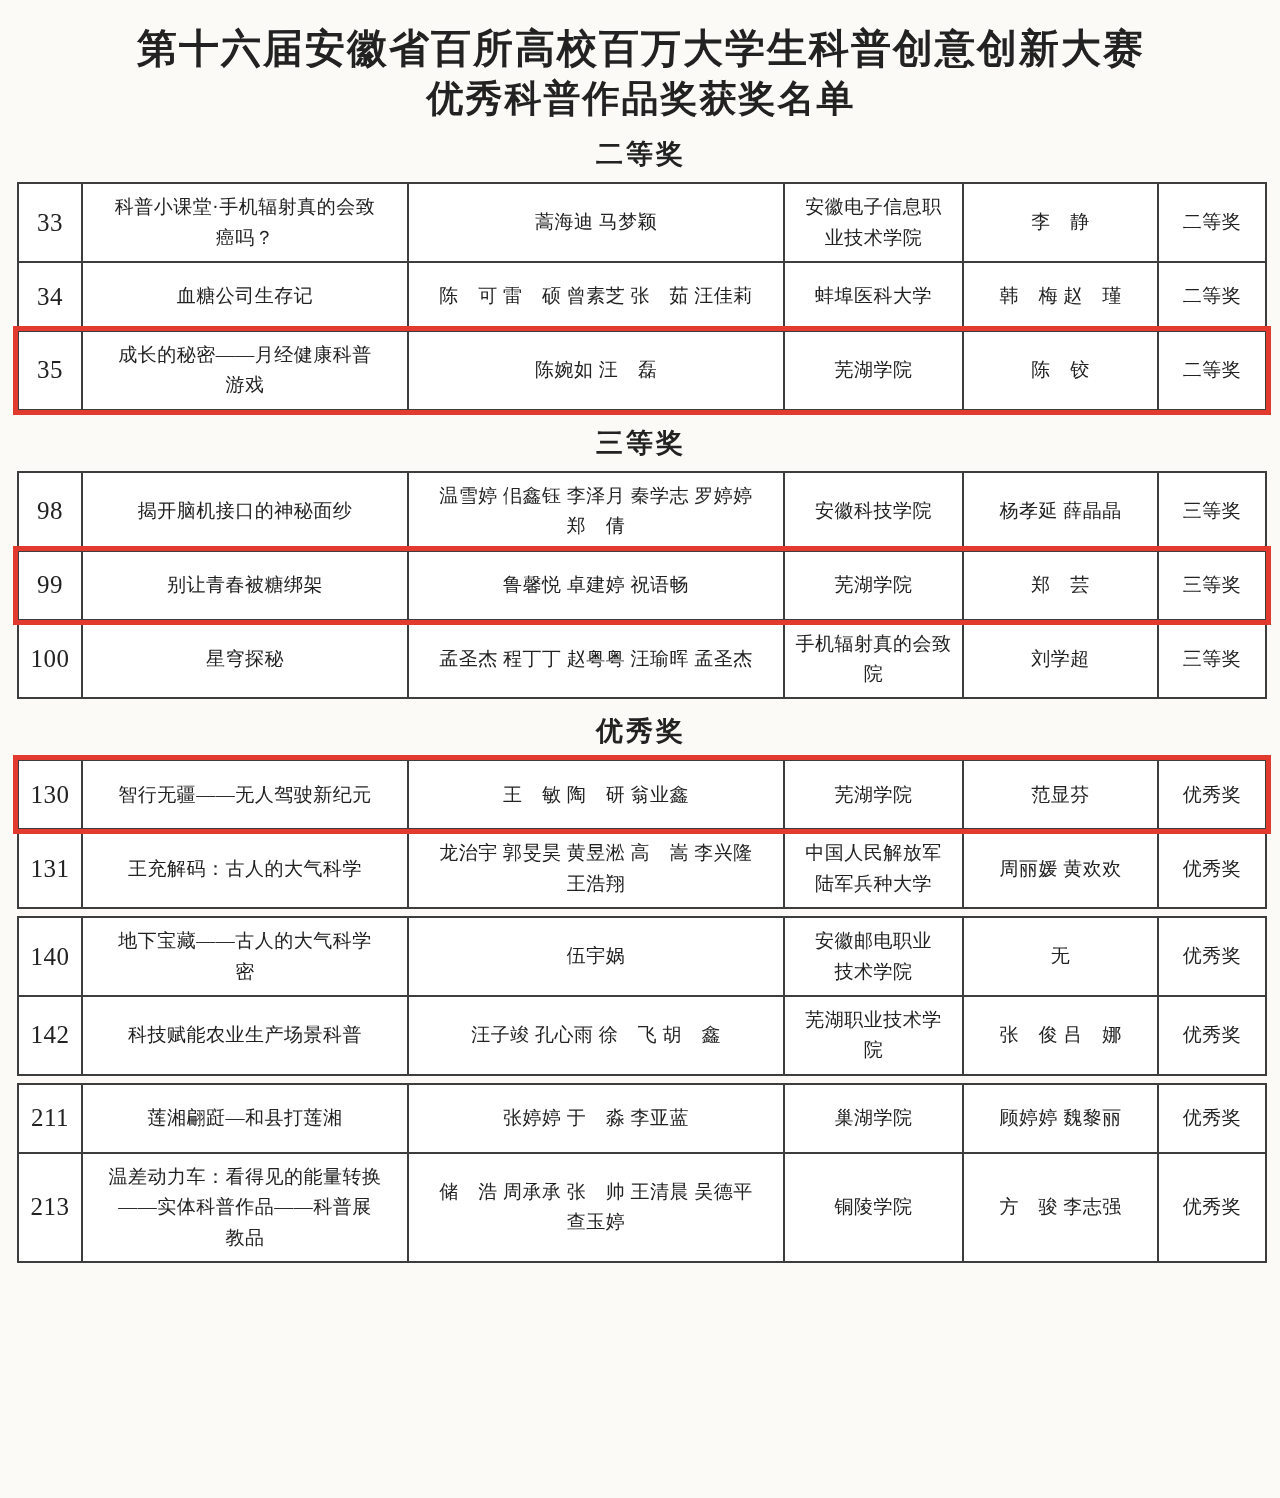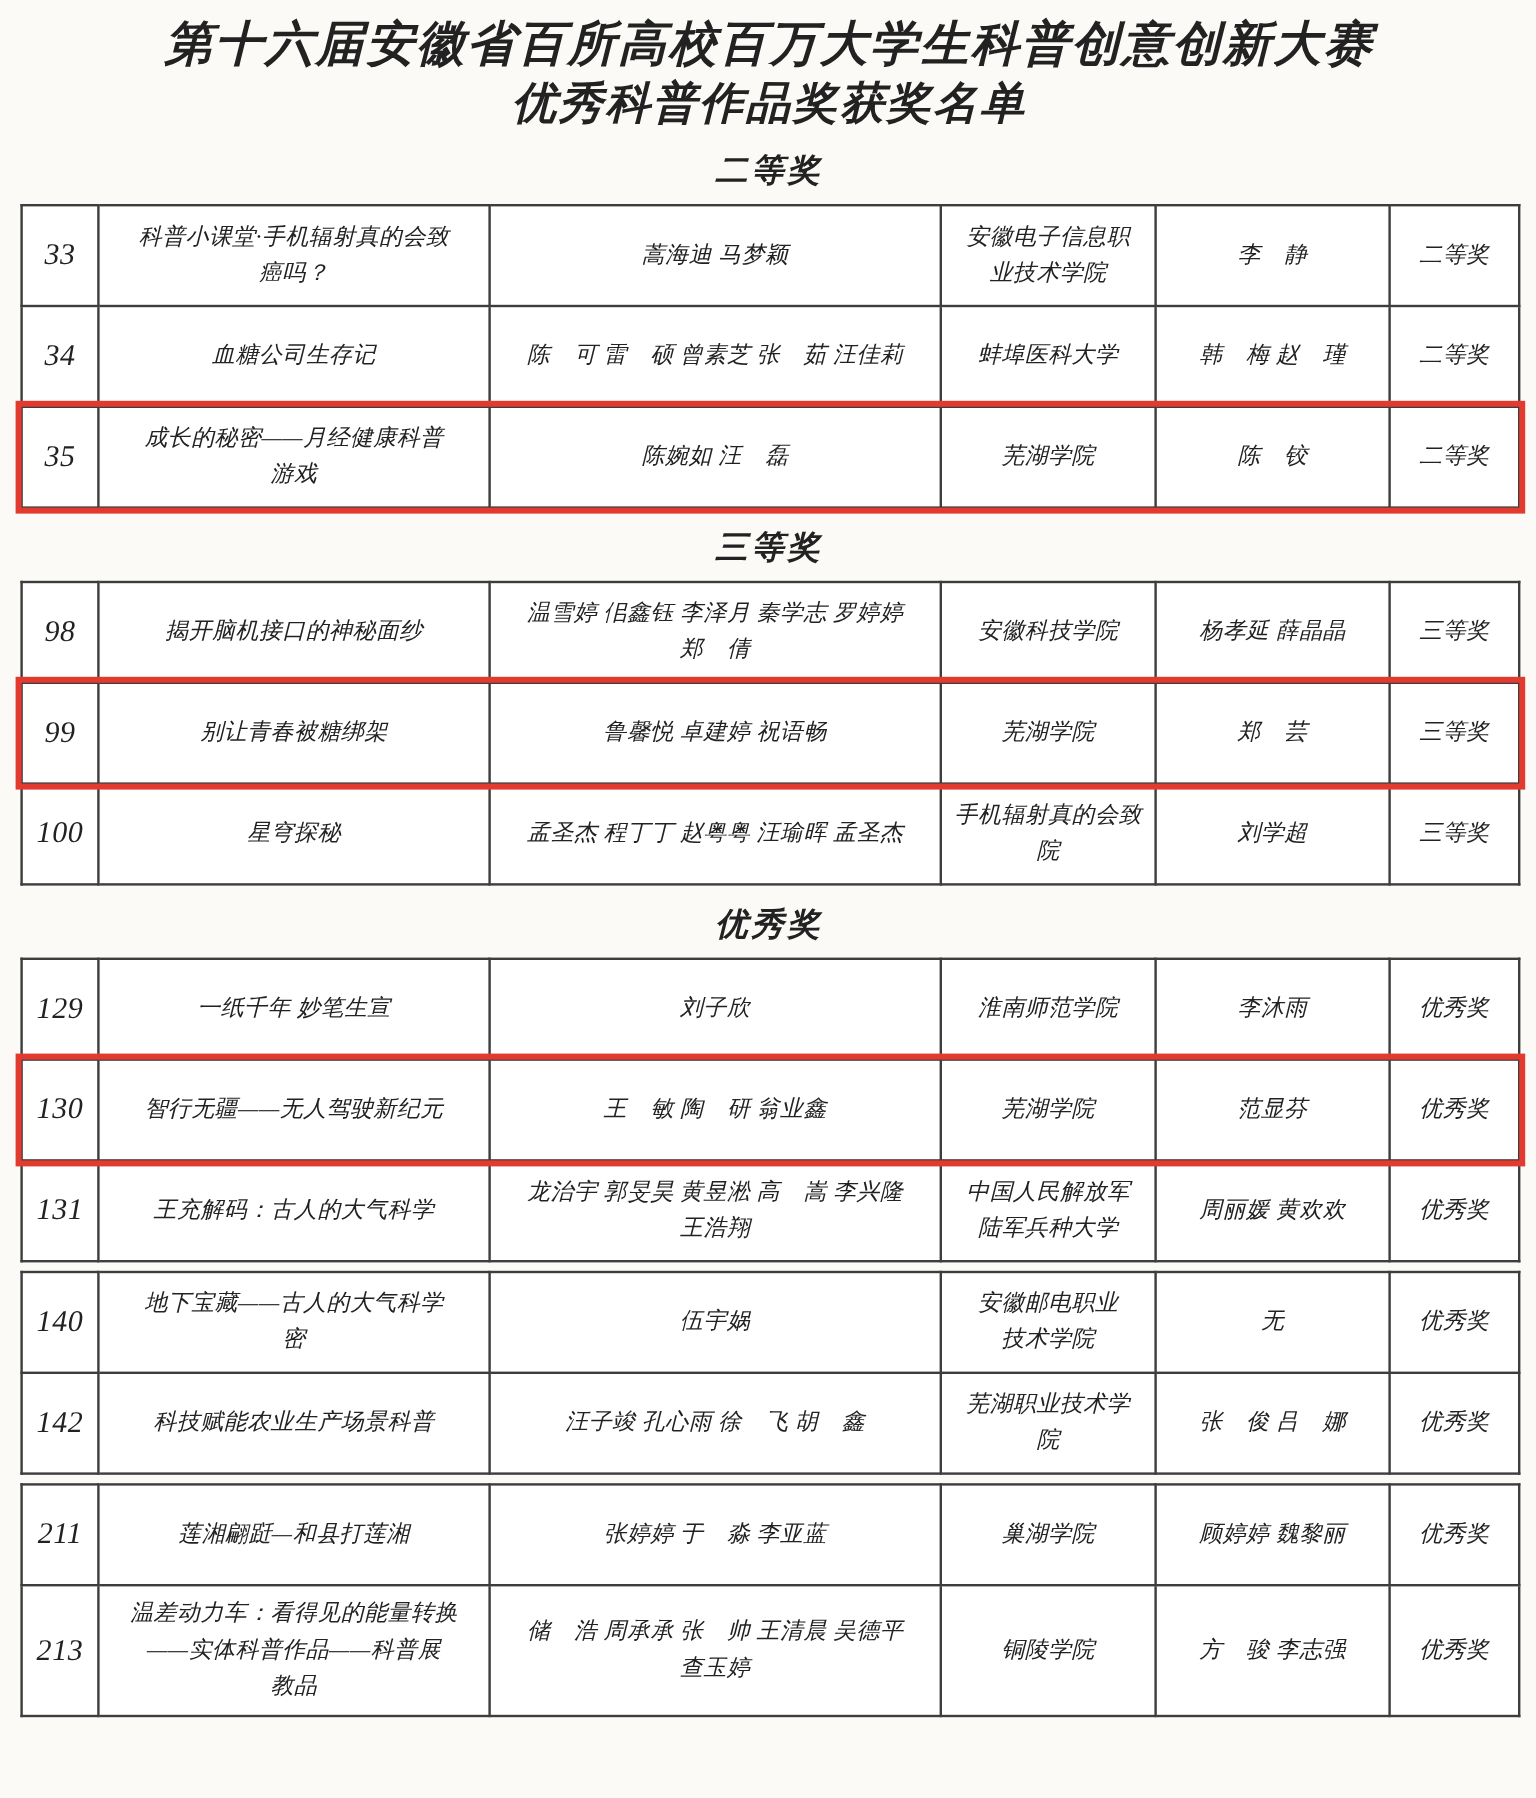--- a/index.html
+++ b/index.html
@@ -5,21 +5,21 @@
   html, body {
     margin: 0;
     padding: 0;
     width: 1280px;
     height: 1498px;
     overflow: hidden;
     background: #fbfaf7;
     font-family: "Liberation Serif", "DejaVu Serif", serif;
     color: #222222;
   }
-  .page { padding: 8px 15px 0 17px; font-style: italic; }
+  .page { padding: 20px 15px 0 17px; }
 
   .doc-title {
     text-align: center;
     font-weight: bold;
     font-size: 40px;
     line-height: 1.25;
     margin: 4px 0 0;
     letter-spacing: 2px;
   }
   .doc-title.line2 { font-size: 37px; margin-top: 2px; }
@@ -39,21 +39,21 @@
     background: #ffffff;
     margin: 0 auto 7px auto;
   }
   .col-no      { width: 64px; }
   .col-title   { width: 326px; }
   .col-authors { width: 376px; }
   .col-school  { width: 179px; }
   .col-advisor { width: 195px; }
   .col-award   { width: 108px; }
 
-  tr.award-row { height: 84px; }
+  tr.award-row { height: 69px; }
   td {
     border: 2px solid #3d3d3d;
     text-align: center;
     vertical-align: middle;
     font-size: 19px;
     line-height: 1.6;
     padding: 8px 6px;
     white-space: pre-line;
     letter-spacing: 0.5px;
   }
@@ -158,28 +158,20 @@
   <table class="award-table">
     <colgroup>
         <col class="col-no">
         <col class="col-title">
         <col class="col-authors">
         <col class="col-school">
         <col class="col-advisor">
         <col class="col-award">
       </colgroup>
     <tbody>
-      <tr class="award-row">
-        <td class="cell-no">129</td>
-        <td>一纸千年 妙笔生宣</td>
-        <td>刘子欣</td>
-        <td>淮南师范学院</td>
-        <td>李沐雨</td>
-        <td>优秀奖</td>
-      </tr>
       <tr class="award-row hl">
         <td class="cell-no">130</td>
         <td>智行无疆——无人驾驶新纪元</td>
         <td>王　敏 陶　研 翁业鑫</td>
         <td>芜湖学院</td>
         <td>范显芬</td>
         <td>优秀奖</td>
       </tr>
       <tr class="award-row">
         <td class="cell-no">131</td>

